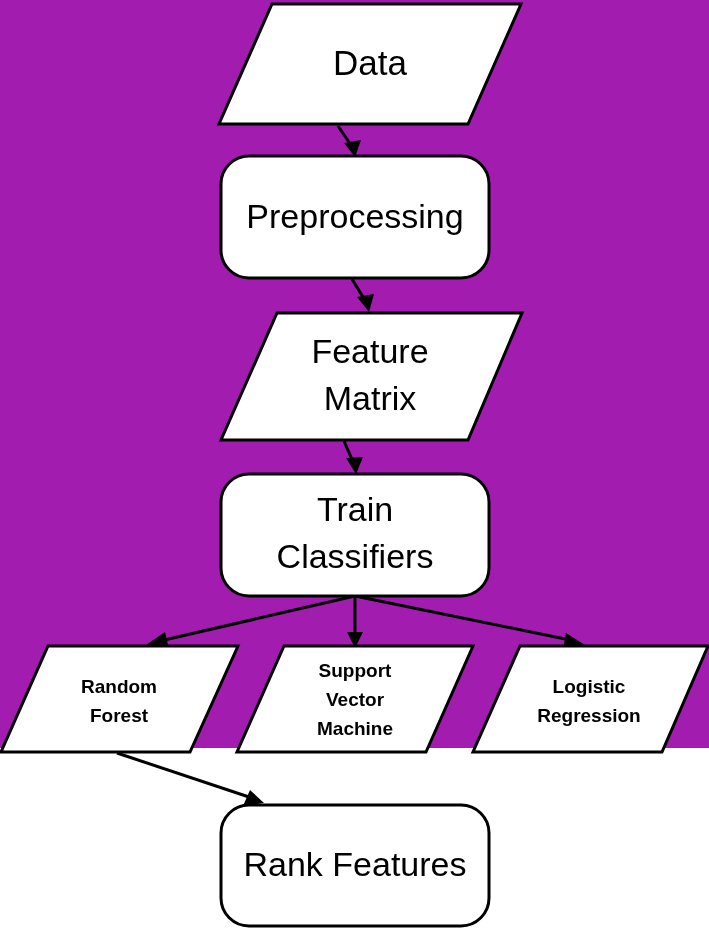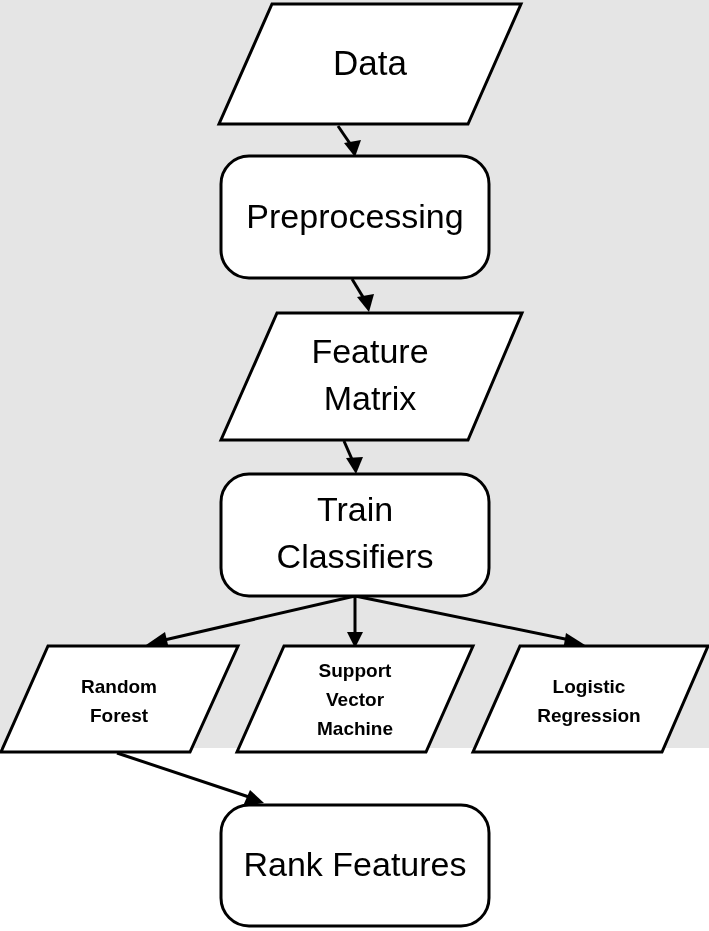--- a/index.html
+++ b/index.html
@@ -10,21 +10,21 @@
   body {
     width: 709px;
     height: 931px;
     font-family: "Liberation Sans", sans-serif;
     overflow: hidden;
   }
   #flowchart-root {
     position: relative;
     width: 709px;
     height: 748px;
-    background: #e5e5e5;
+    background: #a21caf;
   }
   svg.flow-canvas {
     position: absolute;
     top: 0;
     left: 0;
     width: 709px;
     height: 931px;
     display: block;
   }
   .node-shape {

